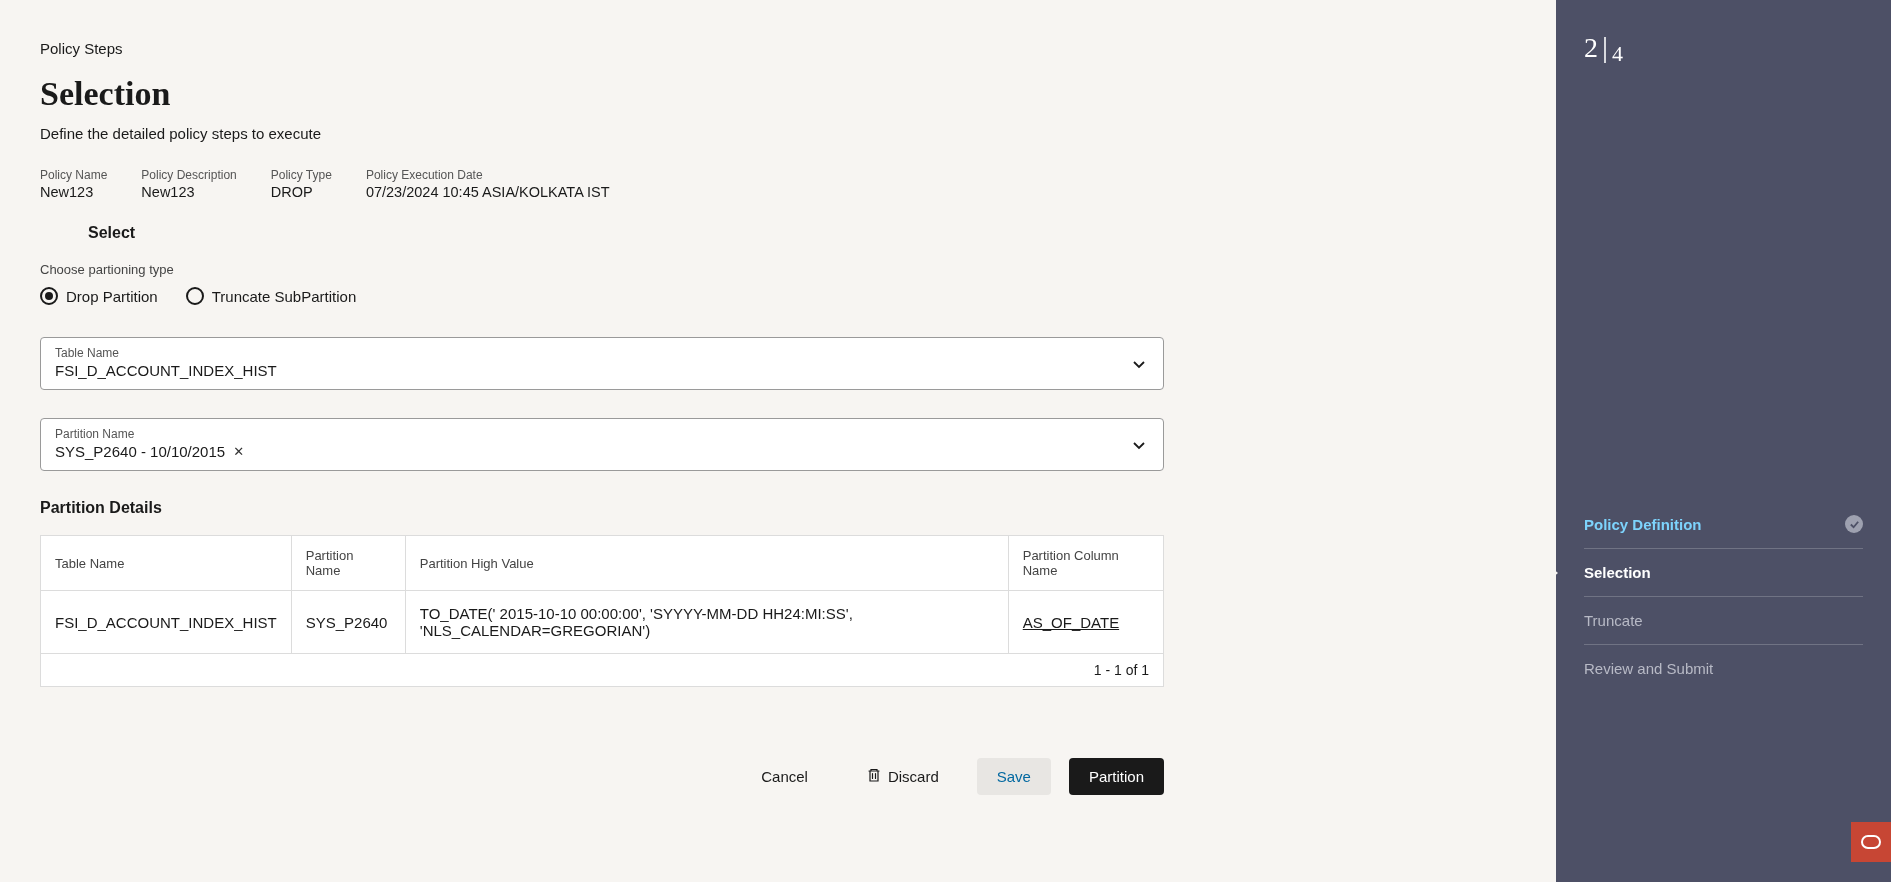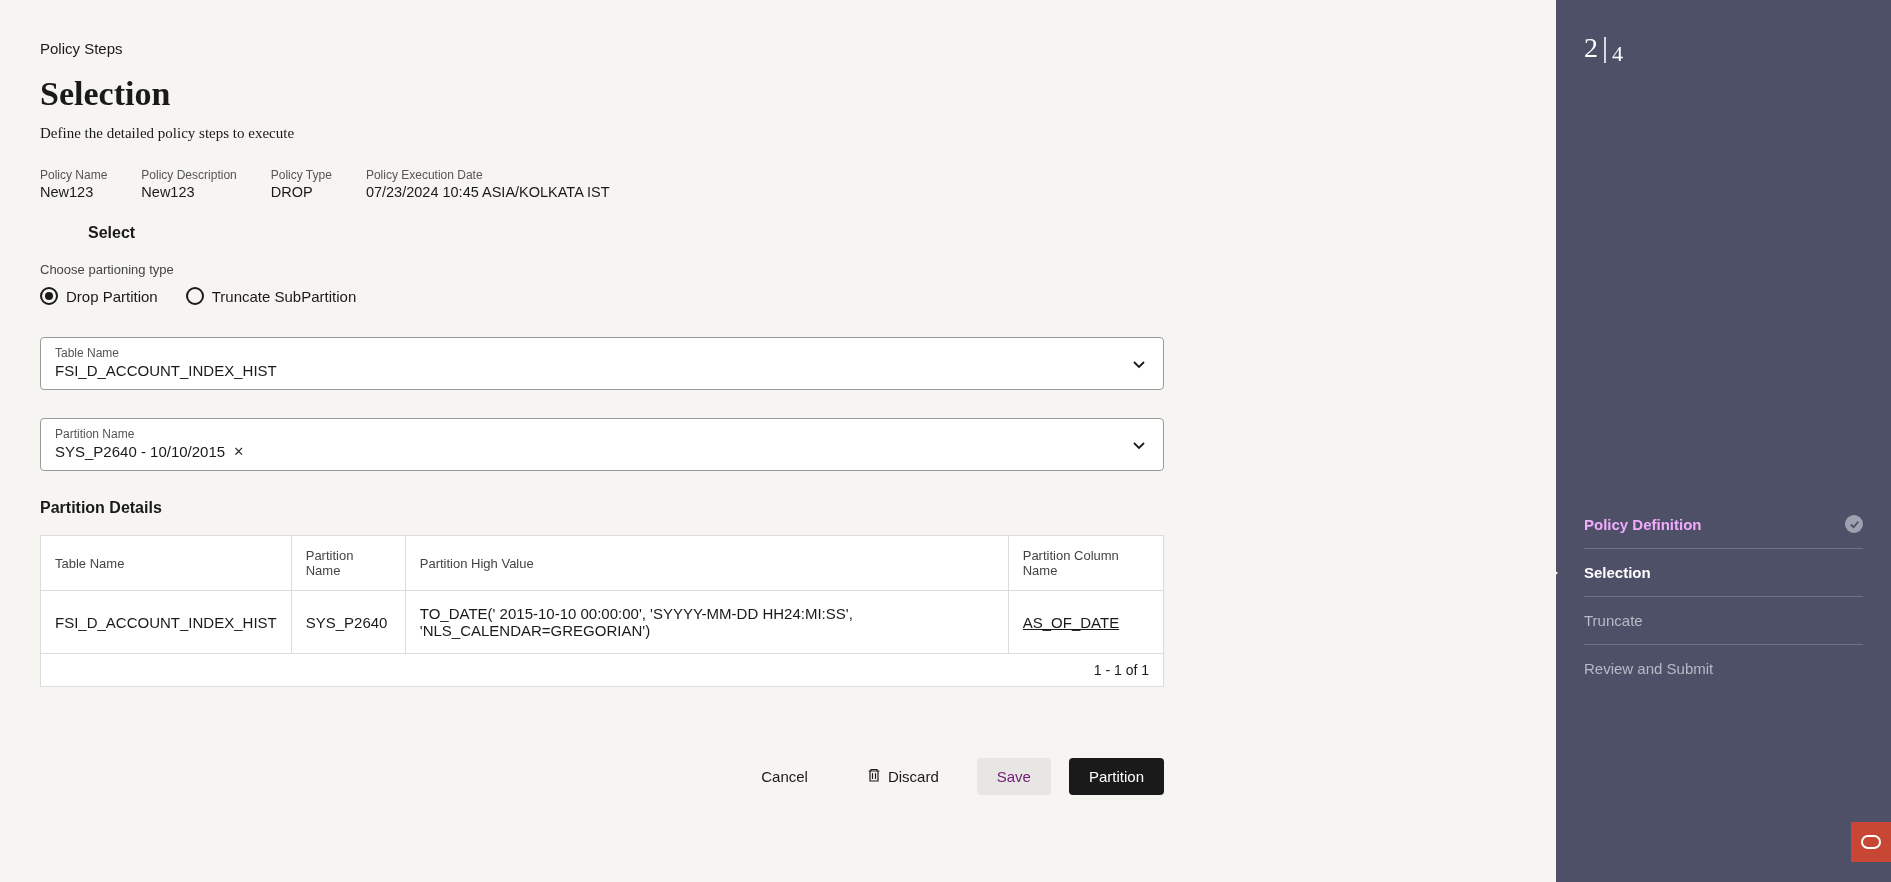--- a/index.html
+++ b/index.html
@@ -30,21 +30,20 @@
       font-size: 34px;
       font-weight: 600;
       color: #1a1a1a;
       margin-bottom: 12px;
       font-family: Georgia, serif;
     }
     .page-subtitle {
       font-size: 15px;
       color: #1a1a1a;
       margin-bottom: 26px;
-      font-family: Liberation Serif, serif;
     }
     .meta-row {
       display: flex;
       gap: 34px;
       margin-bottom: 24px;
     }
     .meta-item-label {
       font-size: 12px;
       color: #555;
       margin-bottom: 2px;
@@ -189,21 +188,21 @@
       display: flex;
       align-items: center;
       gap: 6px;
     }
     .btn-text {
       background: transparent;
       color: #1a1a1a;
     }
     .btn-secondary {
       background: #e8e6e3;
-      color: #701a75;
+      color: #0369a1;
     }
     .btn-primary {
       background: #1a1a1a;
       color: #fff;
     }
     .sidebar {
       flex: 0 0 335px;
       background: #4d5066;
       padding: 30px 28px;
       position: relative;
@@ -245,21 +244,21 @@
       justify-content: space-between;
       align-items: center;
       cursor: pointer;
       position: relative;
     }
     .step-item:last-child {
       border-bottom: none;
       align-items: flex-end;
     }
     .step-item.completed .step-label {
-      color: #f0abfc;
+      color: #7dd3fc;
       font-weight: 600;
     }
     .step-item.active .step-label {
       color: #fff;
       font-weight: 700;
     }
     .step-item.active::before {
       content: "";
       position: absolute;
       left: -38px;

